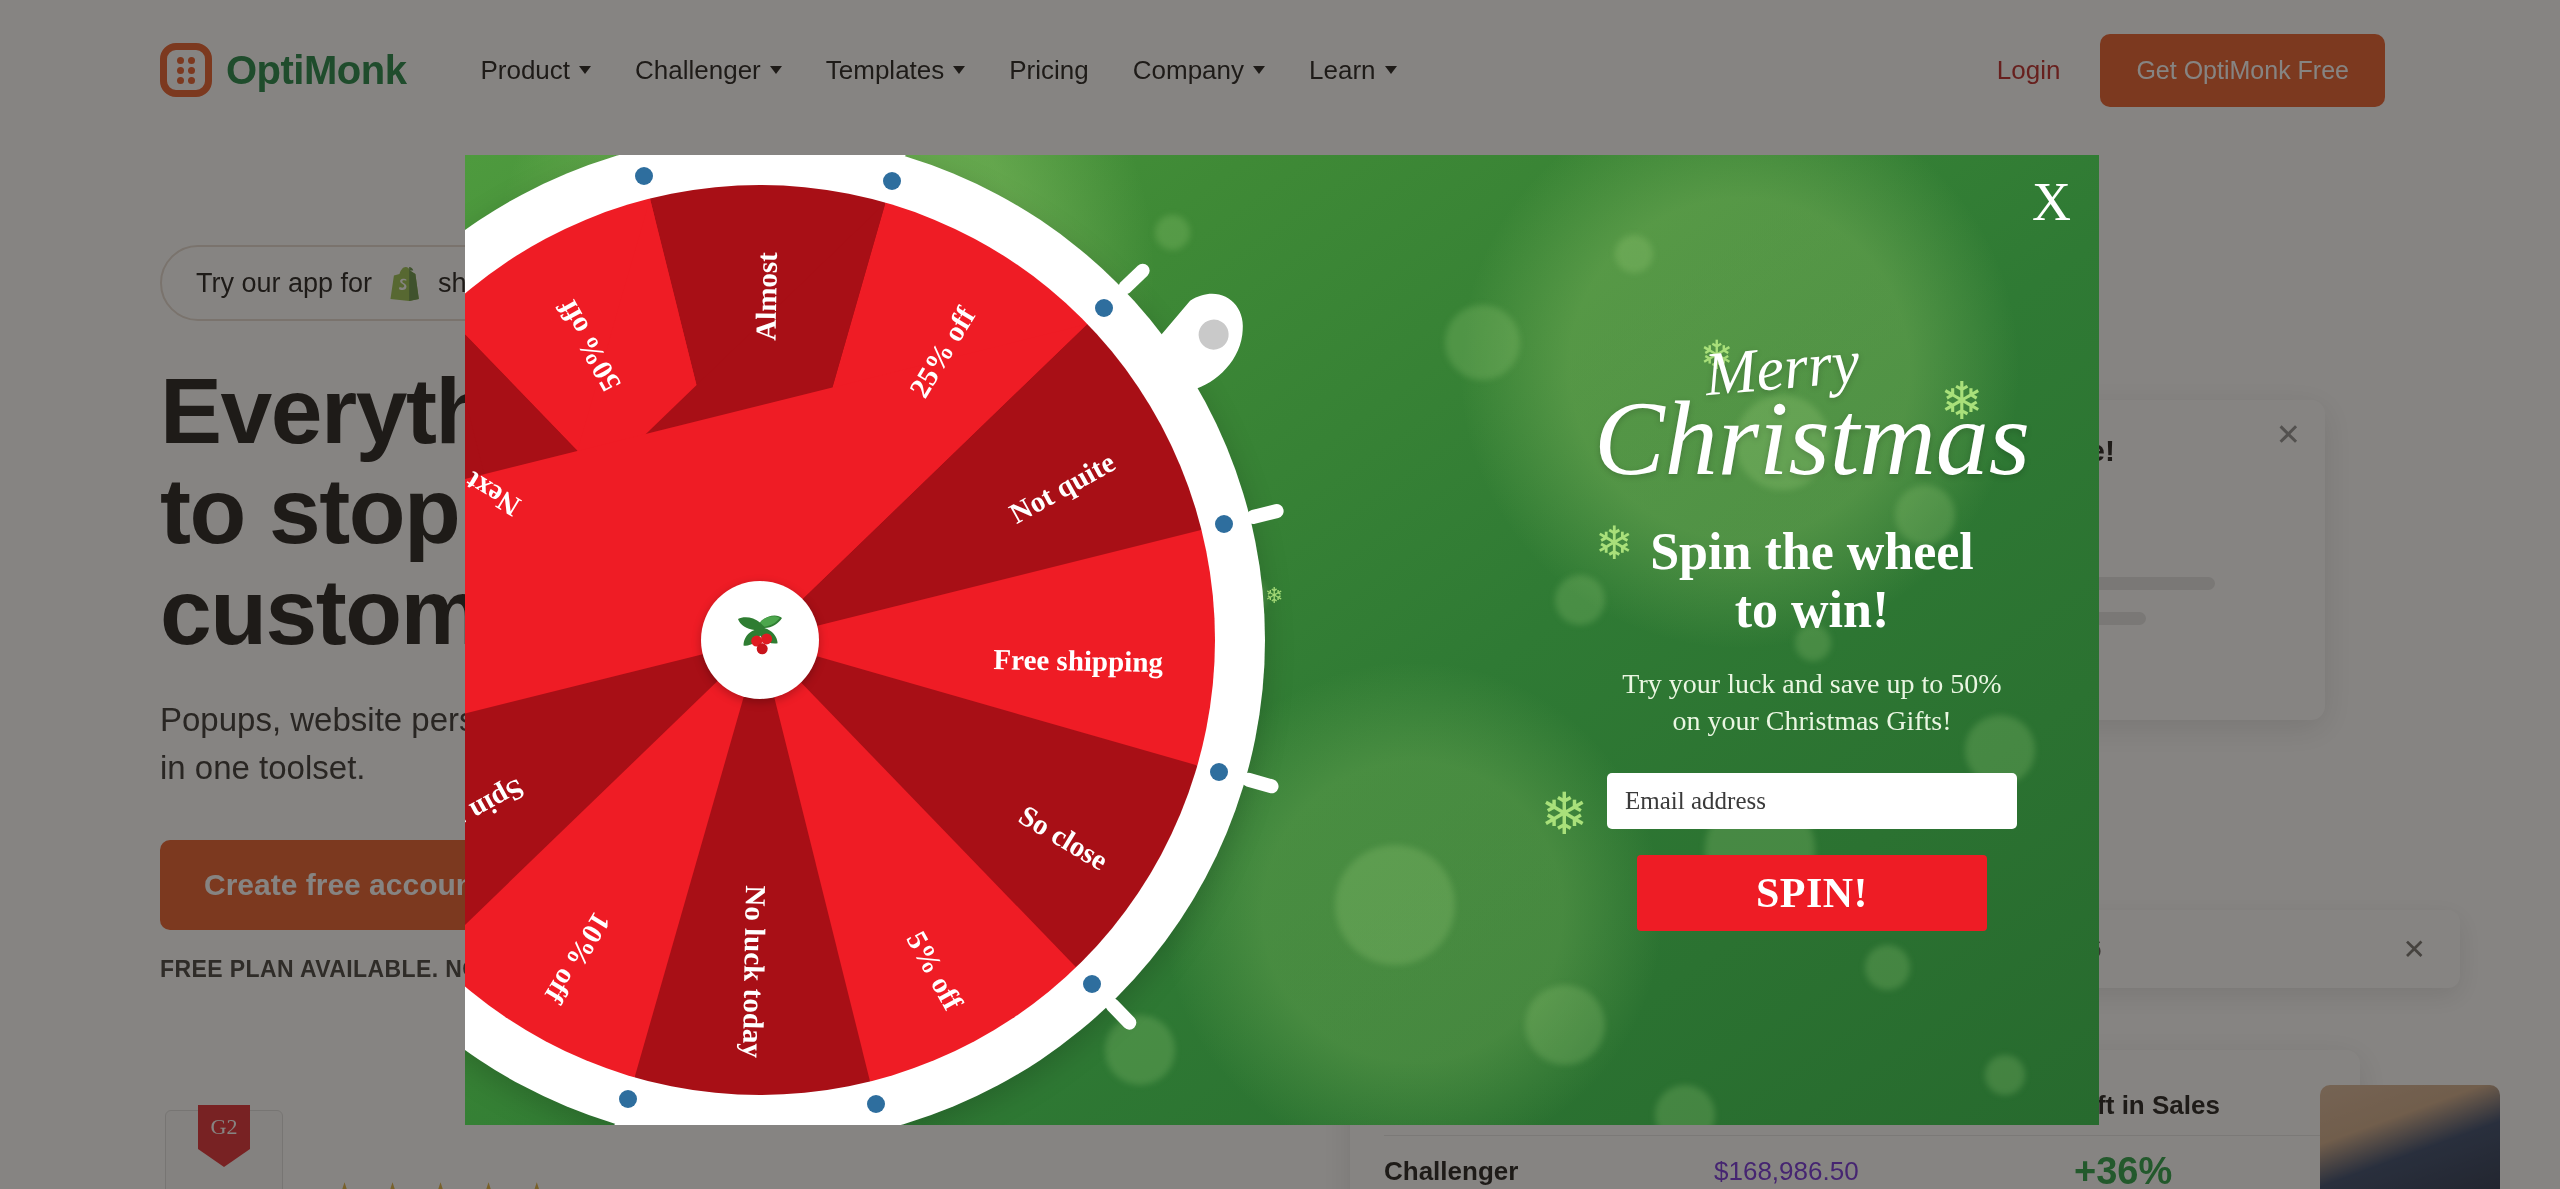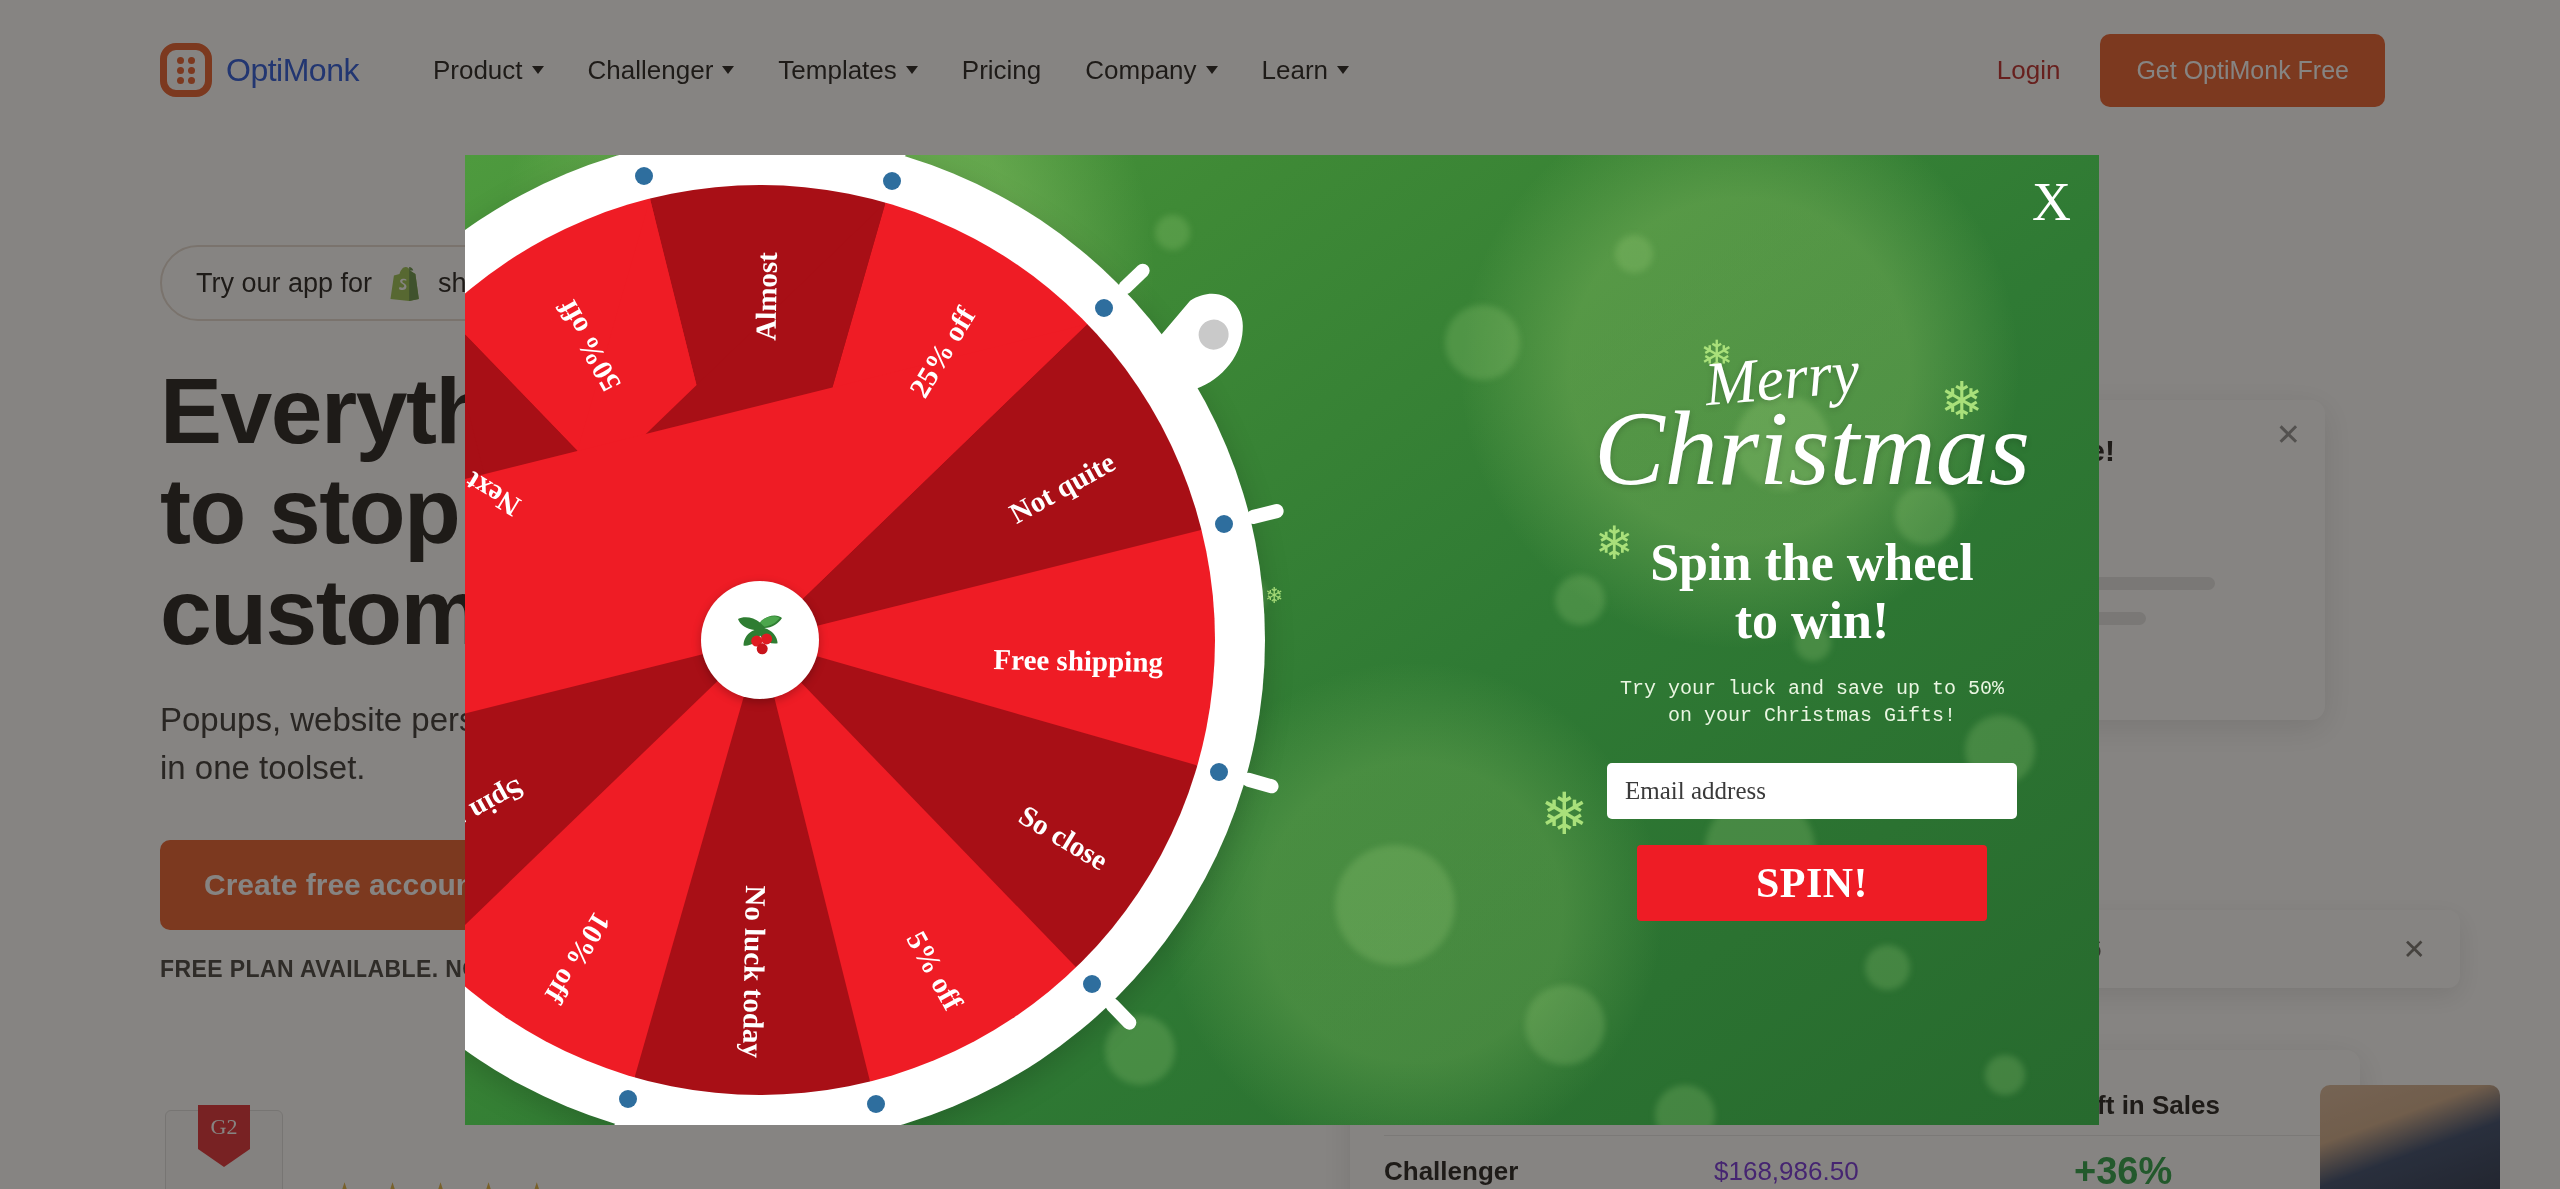--- a/index.html
+++ b/index.html
@@ -20,21 +20,21 @@
   }
   .logo-wrap { display:flex; align-items:center; margin-left:160px; gap:14px; }
   .logo-mark {
     width:52px; height:54px; border:7px solid #e8541e; border-radius:16px;
     position:relative; background:#fff;
   }
   .logo-dots { position:absolute; inset:0; display:grid;
     grid-template-columns:1fr 1fr; grid-template-rows:1fr 1fr 1fr;
     padding:7px 10px; gap:3px; align-items:center; justify-items:center; }
   .logo-dots i { width:7px; height:7px; border-radius:50%; background:#e8541e; display:block; }
-  .logo-text { font-size:32px; font-weight:400; color:#1d4ed8; letter-spacing:-0.5px; }
+  .logo-text { font-size:40px; font-weight:700; color:#15803d; letter-spacing:-0.5px; }
 
   .nav-links { display:flex; align-items:center; gap:0; margin-left:52px; }
   .nav-link {
     font-size:26px; color:#13100e; padding:10px 22px; cursor:pointer;
     display:flex; align-items:center; gap:9px; white-space:nowrap;
   }
   .caret { width:0;height:0;border-left:6px solid transparent;border-right:6px solid transparent;border-top:8px solid #13100e; display:inline-block; }
 
   .nav-right { margin-left:auto; display:flex; align-items:center; gap:40px; margin-right:175px; }
   .login-link { font-size:26px; color:#b91c1c; cursor:pointer; }
@@ -166,22 +166,22 @@
     color:#fff; font-family:"Liberation Serif", serif; font-style:italic;
     text-align:center; line-height:.92; text-shadow:0 2px 6px rgba(0,0,0,.18);
   }
   .merry .m1 { font-size:62px; display:block; transform:rotate(-5deg) translateX(-30px); }
   .merry .m2 { font-size:106px; display:block; margin-top:-4px; }
   .headline {
     color:#fff; font-family:"Liberation Serif", serif; font-weight:700;
     font-size:52px; text-align:center; line-height:1.12; margin-top:36px;
   }
   .subline {
-    color:#eaf6e2; font-family:Liberation Mono, monospace;
-    font-size:20px; text-align:center; line-height:1.32; margin-top:26px;
+    color:#eaf6e2; font-family:Liberation Serif, serif;
+    font-size:28px; text-align:center; line-height:1.32; margin-top:26px;
   }
   .email-input {
     margin-top:34px; width:410px; height:56px; background:#fff; border:none; border-radius:5px;
     font-family:"Liberation Serif", serif; font-size:25px; color:#2a2a2a; padding:0 18px;
     outline:none;
   }
   .email-input::placeholder { color:#3a3a3a; }
   .spin-btn {
     margin-top:26px; width:350px; height:76px; background:#ee1c25; border:none; border-radius:4px;
     color:#fff; font-family:"Liberation Serif", serif; font-weight:700; font-size:42px;

